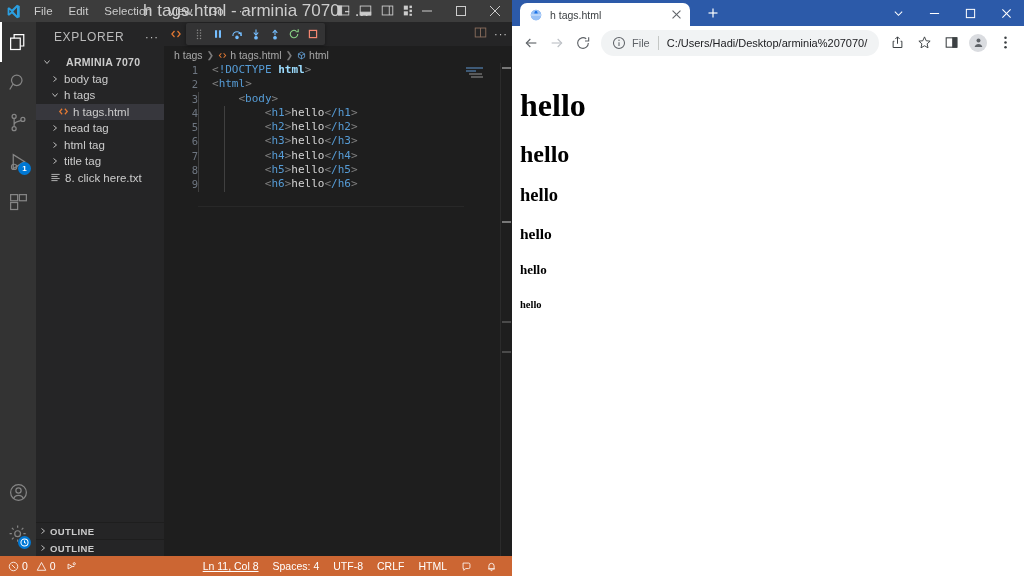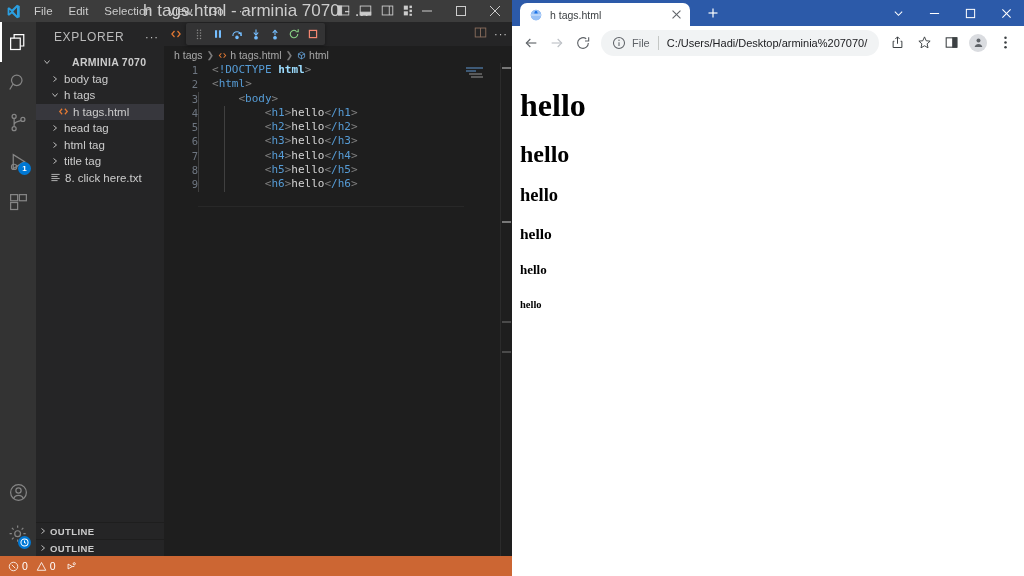--- a/index.html
+++ b/index.html
@@ -381,21 +381,21 @@
           <span class="sb-dots">···</span>
         </div>
         <div class="sb-tree" id="file-tree">
             <div class="tree-row root">
               <span style="width:4px;flex:none"></span>
               <span class="tw-chev">
                 <svg viewBox="0 0 16 16" fill="none" stroke="#cccccc" stroke-width="1.8">
                   <polyline points="3,5 8,11 13,5"></polyline>
                 </svg>
               </span>
-              <span style="margin-left:18px">ARMINIA 7070</span>
+              <span style="margin-left:12px">ARMINIA 7070</span>
             </div>
             <div class="tree-row">
               <span style="width:12px;flex:none"></span>
               <span class="tw-chev">
                 <svg viewBox="0 0 16 16" fill="none" stroke="#cccccc" stroke-width="1.8">
                   <polyline points="5,3 11,8 5,13"></polyline>
                 </svg>
               </span>
               <span style="margin-left:2px">body tag</span>
             </div>
@@ -618,20 +618,39 @@
           <span>0</span>
         </span>
         <span class="sbar-group">
           <svg viewBox="0 0 16 16" fill="none" stroke="#ffffff" stroke-width="1.2">
               <path d="M3 11.5V4.5L9 8z"></path>
               <circle cx="12" cy="4" r="1.6"></circle>
               <path d="M9 8h3"></path>
             </svg>
         </span>
       </div>
+      <div class="sbar-right">
+        <span class="sbar-cell underline">Ln 11, Col 8</span>
+        <span class="sbar-cell">Spaces: 4</span>
+        <span class="sbar-cell">UTF-8</span>
+        <span class="sbar-cell">CRLF</span>
+        <span class="sbar-cell">HTML</span>
+        <span class="sbar-cell">
+          <svg viewBox="0 0 16 16" fill="none" stroke="#ffffff" stroke-width="1.2">
+              <path d="M3 3h8a2 2 0 0 1 2 2v4a2 2 0 0 1-2 2H7l-3 2.5V11H3z"></path>
+            </svg>
+        </span>
+        <span class="sbar-cell">
+          <svg viewBox="0 0 16 16" fill="none" stroke="#ffffff" stroke-width="1.2">
+              <path d="M4.2 11.5V7.2a3.8 3.8 0 0 1 7.6 0v4.3z"></path>
+              <line x1="3" y1="11.5" x2="13" y2="11.5"></line>
+              <path d="M6.6 13a1.5 1.5 0 0 0 2.8 0"></path>
+            </svg>
+        </span>
+      </div>
     </div>
   </div>
 
   <div id="browser">
 
     <div class="br-titlebar">
       <div class="br-tab">
         <span class="br-tab-fav">
           <svg viewBox="0 0 16 16" fill="#1a73e8">
               <circle cx="8" cy="8" r="7"></circle>

